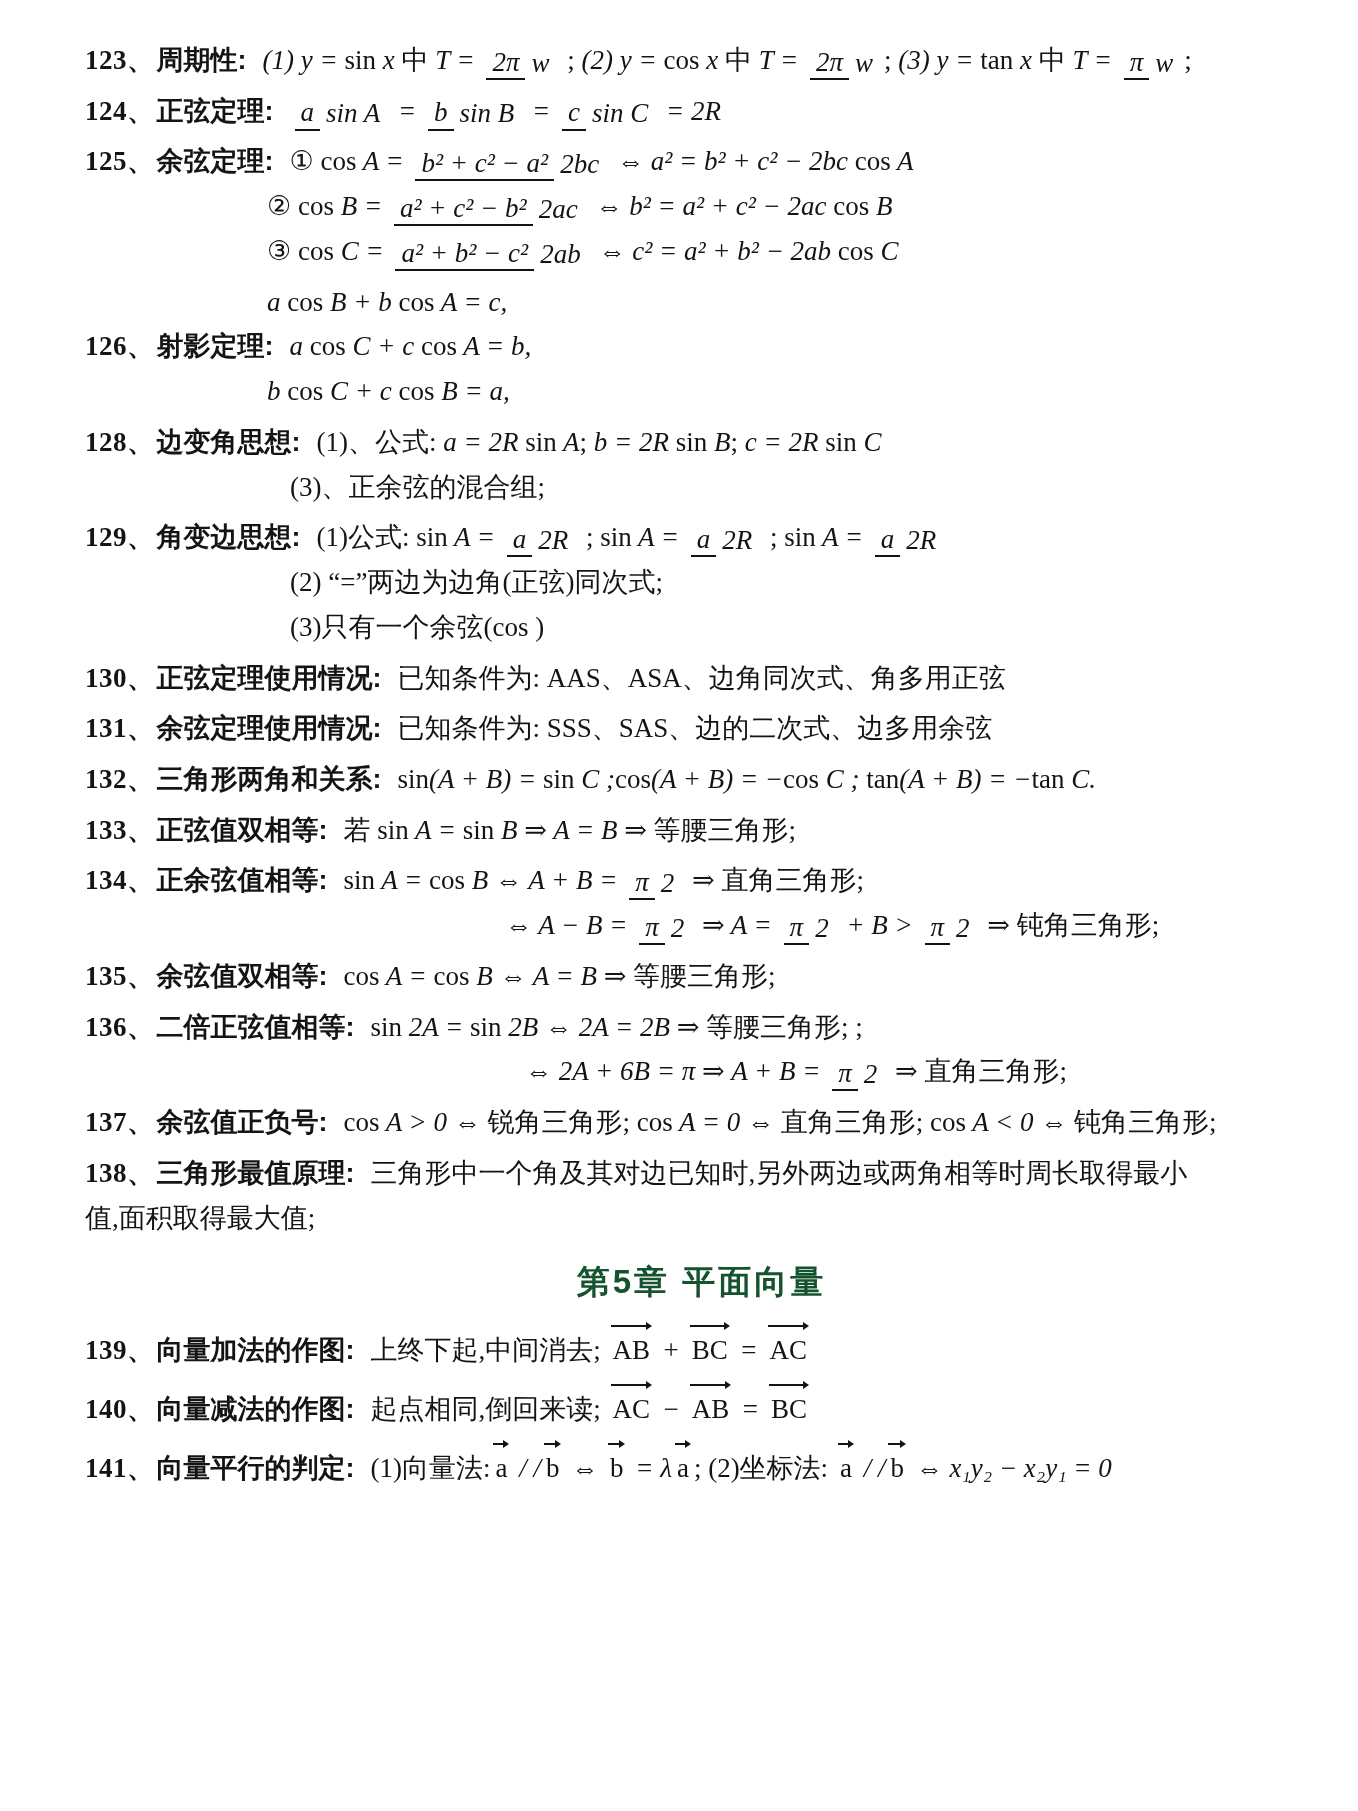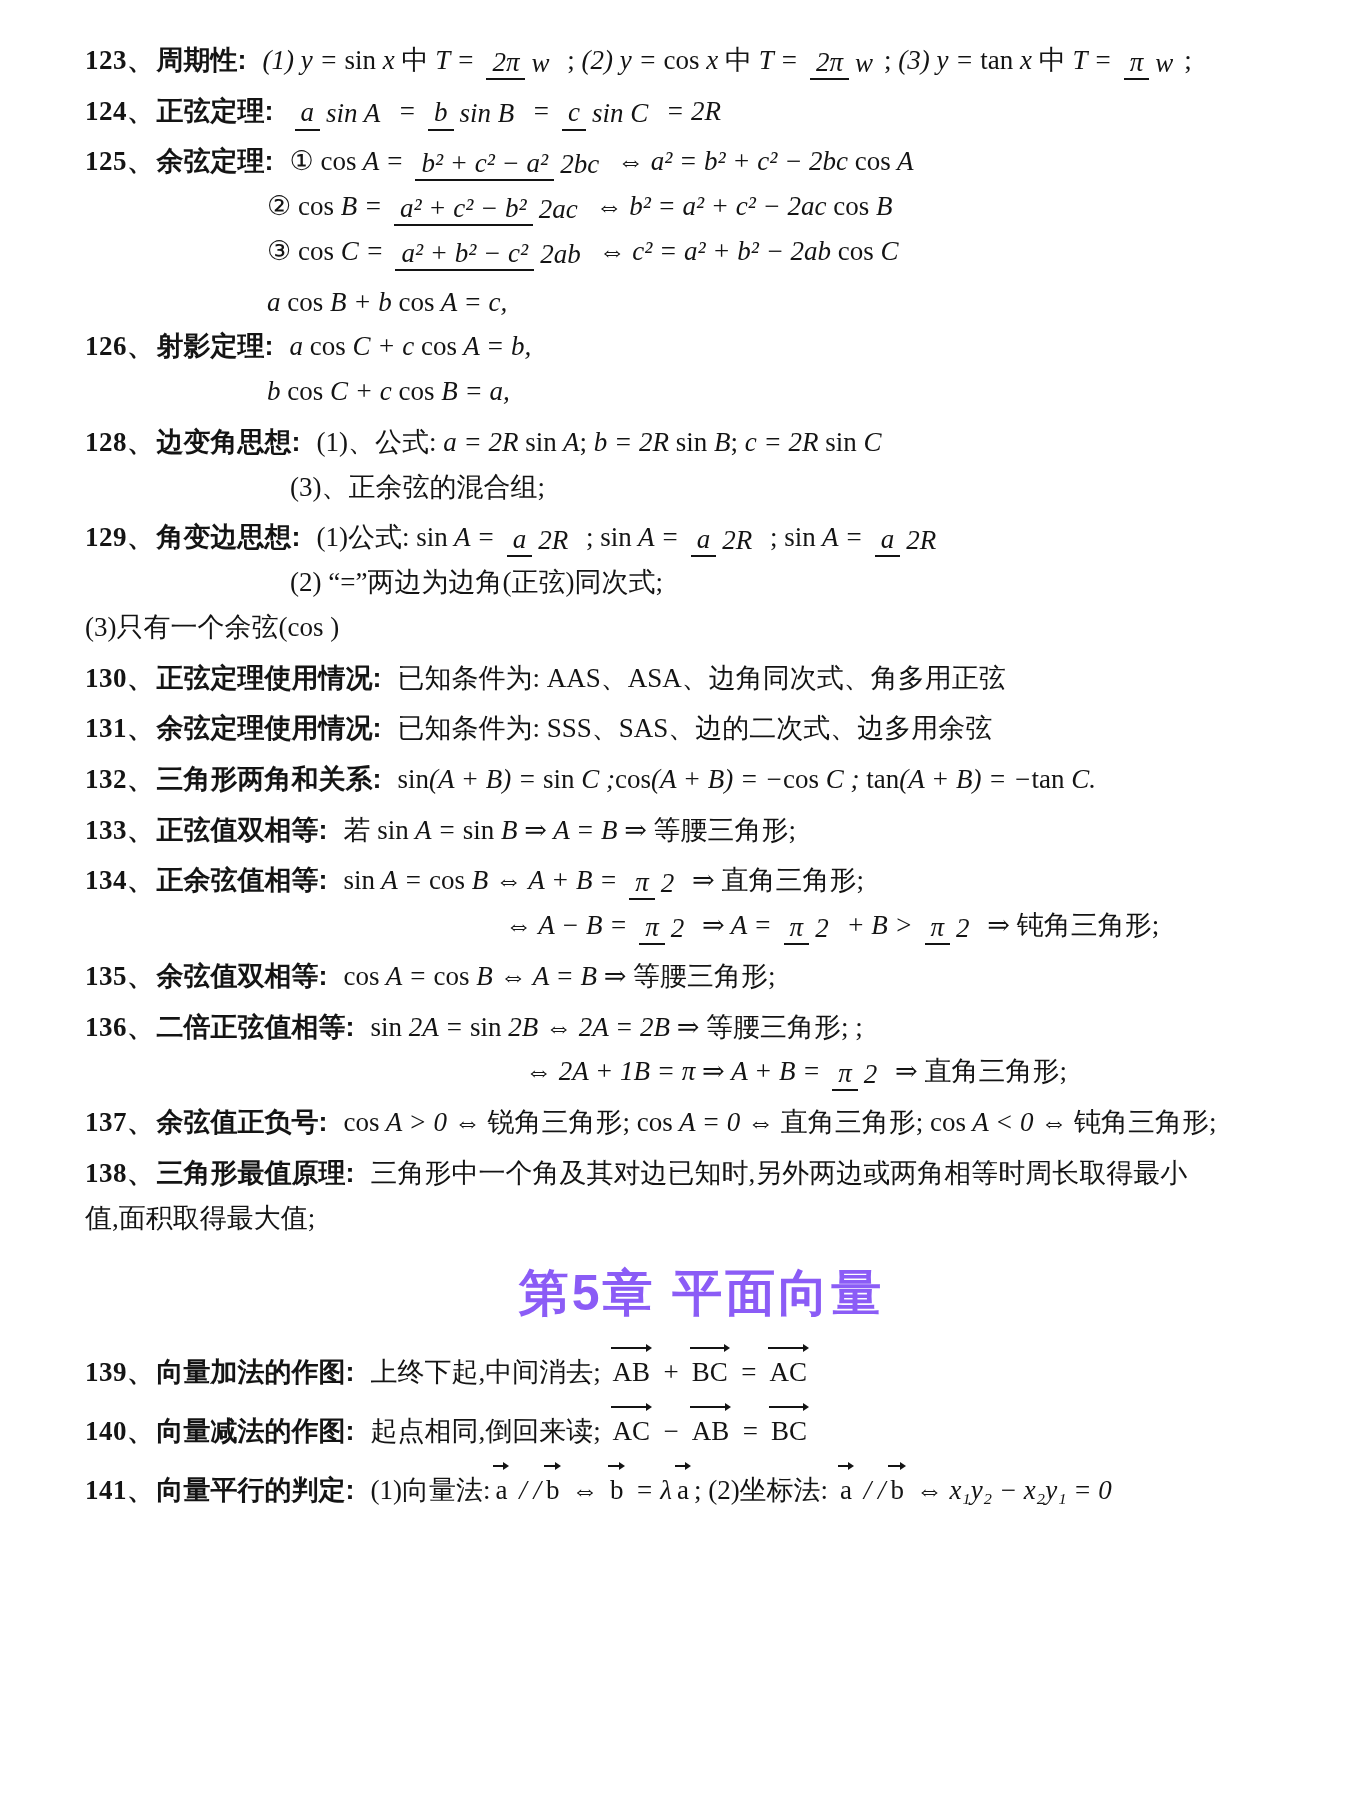--- a/index.html
+++ b/index.html
@@ -52,24 +52,24 @@
     content:""; position:absolute; top:1px; right:0;
     width:0; height:0;
     border-left:6px solid #141414;
     border-top:4px solid transparent;
     border-bottom:4px solid transparent;
   }
   .chapter{
     text-align:center;
     font-weight:bold;
     font-family:"Liberation Sans","DejaVu Sans",sans-serif;
-    font-size:50px;
+    font-size:33px;
     letter-spacing:3px;
     margin:20px 0 16px 0;
-    color:#8b5cf6;
+    color:#14532d;
   }
 </style>
 </head>
 <body>
 
 <div class="page">
   <div id="items-host">
       <div class="item">
         <div class="line"><span class="label"><span class="inum">123、</span><span class="ititle">周期性:</span></span><span class="m"><span>(1) y = </span><span class="rm">sin</span><span> x </span></span><span class="cn">中</span><span class="m"><span> T = </span></span><span class="frac">
             <span class="fn"><span>2π</span></span>
@@ -122,21 +122,21 @@
             <span class="fn"><span>a</span></span>
             <span class="fd"><span>2R</span></span>
           </span><span class="cn"> ; </span><span class="m"><span class="rm">sin</span><span> A = </span></span><span class="frac">
             <span class="fn"><span>a</span></span>
             <span class="fd"><span>2R</span></span>
           </span><span class="cn"> ; </span><span class="m"><span class="rm">sin</span><span> A = </span></span><span class="frac">
             <span class="fn"><span>a</span></span>
             <span class="fd"><span>2R</span></span>
           </span></div>
         <div class="line" style="margin-left: 205px;"><span class="cn">(2) “=”两边为边角(正弦)同次式;</span></div>
-        <div class="line" style=""><span class="cn">(3)只有一个余弦(cos )</span></div>
+        <div class="line" style="margin-left: 205px;"><span class="cn">(3)只有一个余弦(cos )</span></div>
       </div>
       <div class="item">
         <div class="line"><span class="label"><span class="inum">130、</span><span class="ititle">正弦定理使用情况:</span></span><span class="cn">已知条件为: AAS、ASA、边角同次式、角多用正弦</span></div>
       </div>
       <div class="item">
         <div class="line"><span class="label"><span class="inum">131、</span><span class="ititle">余弦定理使用情况:</span></span><span class="cn">已知条件为: SSS、SAS、边的二次式、边多用余弦</span></div>
       </div>
       <div class="item">
         <div class="line"><span class="label"><span class="inum">132、</span><span class="ititle">三角形两角和关系:</span></span><span class="m"><span class="rm">sin</span><span>(A + B) = </span><span class="rm">sin</span><span> C ;</span><span class="rm">cos</span><span>(A + B) = −</span><span class="rm">cos</span><span> C ; </span><span class="rm">tan</span><span>(A + B) = −</span><span class="rm">tan</span><span> C.</span></span></div>
       </div>
@@ -157,21 +157,21 @@
           </span><span class="m"><span> + B &gt; </span></span><span class="frac">
             <span class="fn"><span>π</span></span>
             <span class="fd"><span>2</span></span>
           </span><span class="m"><span> ⇒ </span></span><span class="cn">钝角三角形;</span></div>
       </div>
       <div class="item">
         <div class="line"><span class="label"><span class="inum">135、</span><span class="ititle">余弦值双相等:</span></span><span class="m"><span class="rm">cos</span><span> A = </span><span class="rm">cos</span><span> B ⇔ A = B ⇒ </span></span><span class="cn">等腰三角形;</span></div>
       </div>
       <div class="item">
         <div class="line"><span class="label"><span class="inum">136、</span><span class="ititle">二倍正弦值相等:</span></span><span class="m"><span class="rm">sin</span><span> 2A = </span><span class="rm">sin</span><span> 2B ⇔ 2A = 2B ⇒ </span></span><span class="cn">等腰三角形; ;</span></div>
-        <div class="line" style="margin-left: 440px;"><span class="m"><span>⇔ 2A + 1B = π ⇒ A + B = </span></span><span class="frac">
+        <div class="line" style="margin-left: 440px;"><span class="m"><span>⇔ 2A + 6B = π ⇒ A + B = </span></span><span class="frac">
             <span class="fn"><span>π</span></span>
             <span class="fd"><span>2</span></span>
           </span><span class="m"><span> ⇒ </span></span><span class="cn">直角三角形;</span></div>
       </div>
       <div class="item">
         <div class="line"><span class="label"><span class="inum">137、</span><span class="ititle">余弦值正负号:</span></span><span class="m"><span class="rm">cos</span><span> A &gt; 0 ⇔ </span></span><span class="cn">锐角三角形; </span><span class="m"><span class="rm">cos</span><span> A = 0 ⇔ </span></span><span class="cn">直角三角形; </span><span class="m"><span class="rm">cos</span><span> A &lt; 0 ⇔ </span></span><span class="cn">钝角三角形;</span></div>
       </div>
       <div class="item">
         <div class="line"><span class="label"><span class="inum">138、</span><span class="ititle">三角形最值原理:</span></span><span class="cn">三角形中一个角及其对边已知时,另外两边或两角相等时周长取得最小</span></div>
         <div class="line"><span class="cn">值,面积取得最大值;</span></div>

